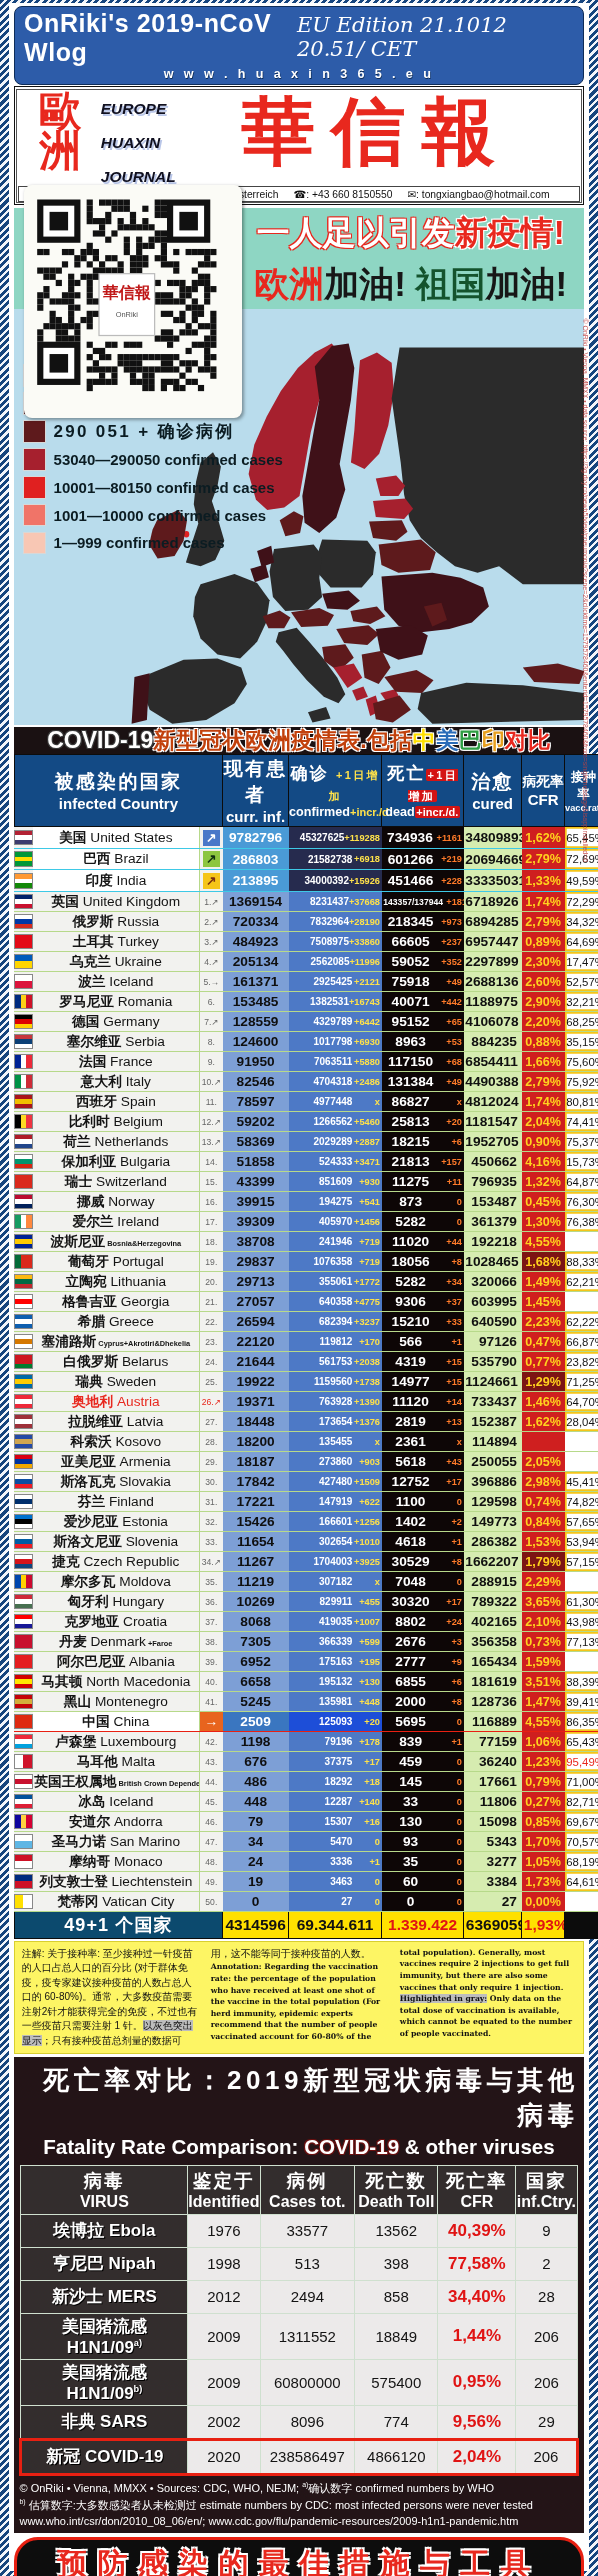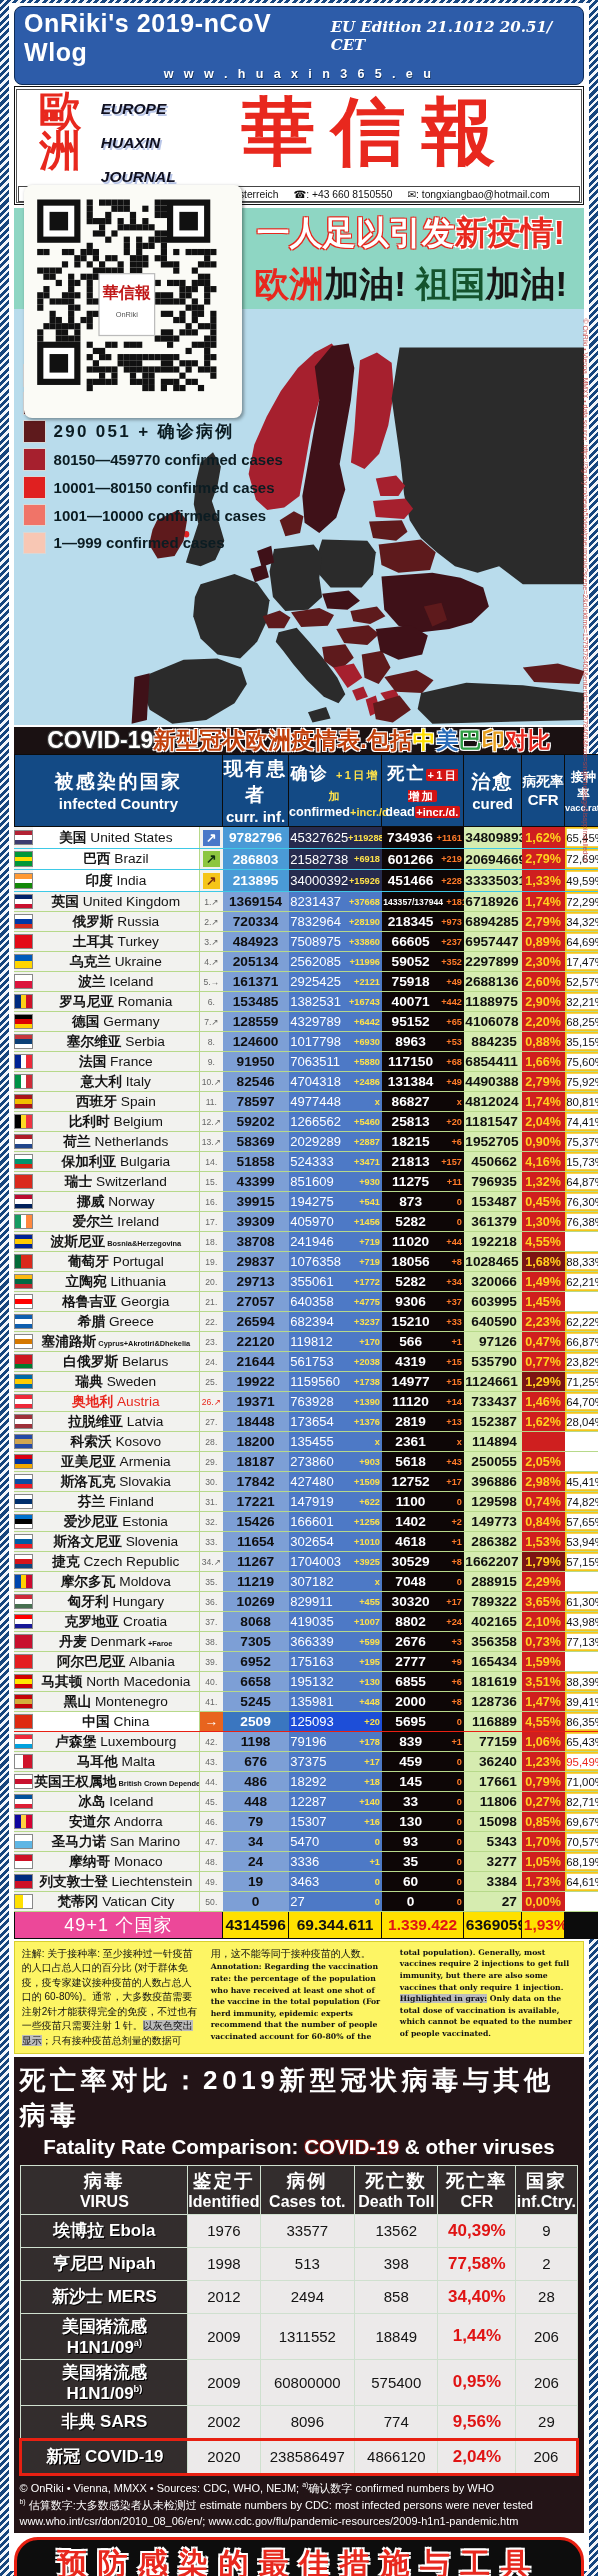--- a/index.html
+++ b/index.html
@@ -5,21 +5,21 @@
   html,body{margin:0;padding:0;}
   body{width:598px;height:2576px;overflow:hidden;font-family:"Liberation Sans",sans-serif;
        background:repeating-linear-gradient(135deg,#16457e 0 2.9px,#f2f5fa 2.9px 5.2px);}
   .sheet{position:absolute;left:9.2px;right:9.2px;top:3.4px;bottom:4.6px;background:#fff;}
 
   
   .hdr{margin:2.3px 4.6px 1.1px;background:#2d5ca9;border:1.7px solid #0e2c58;border-radius:8px;
        padding:2.3px 9.2px 3.4px;color:#fff;}
   .hdr-l1{display:flex;align-items:baseline;gap:10.3px;}
   .hdr-title{font-size:25px;font-weight:bold;letter-spacing:0.6px;}
-  .hdr-ed{font-family:"DejaVu Serif",serif;font-style:italic;font-size:15px;font-weight:bold;}
+  .hdr-ed{font-family:"DejaVu Serif",serif;font-style:italic;font-size:21px;font-weight:normal;}
   .hdr-url{text-align:center;font-size:12.6px;font-weight:bold;letter-spacing:3.4px;
            text-shadow:0.6px 0.6px 0 #0e2c58;}
 
   
   .mast{position:relative;margin:0 4.6px;border:1.7px solid #111;height:117px;background:#fff;}
   .mast-inner{position:absolute;inset:1.7px;border:0.6px solid #555;}
   .mh-cn{position:absolute;left:19.5px;top:3.4px;color:#e8281e;font-family:"DejaVu Serif",serif;
          font-weight:bold;font-size:42px;line-height:0.95;width:52px;text-align:center;}
   .mh-en{position:absolute;left:86px;top:4.6px;font-style:italic;font-weight:bold;font-size:15.5px;
          color:#101020;text-shadow:1.7px 1.7px 0 #b9c6e8;line-height:2.2;}
@@ -73,21 +73,21 @@
   td.flag{background:#f2f2ef;padding:0;}
   .flagbox{width:17px;height:13.7px;margin:auto;border:0.6px solid #888;}
   td.name{background:#f2f2ef;text-align:center;color:#141414;}
   td.name .cn{font-size:13.7px;font-weight:bold;}
   td.name .en{font-size:13.7px;}
   td.name .ens{font-size:7.4px;font-weight:bold;}
   td.rank{background:#f2f2ef;color:#666;font-size:8.6px;text-align:center;border-left:1.1px solid #b7d98a;}
   td.curr{background:#7d9fd6;color:#101010;font-size:13.7px;font-weight:bold;text-align:center;}
   td.conf{background:#4d79c6;color:#fff;}
   .splitcell{display:flex;align-items:center;justify-content:space-between;}
-  td.conf .val{font-size:13px;font-weight:normal;flex:1;text-align:left;}
+  td.conf .val{font-size:10px;font-weight:bold;flex:1;text-align:right;}
   td.conf .inc{color:#ffe24a;font-size:9.2px;font-weight:bold;min-width:27.5px;text-align:right;}
   td.dead{background:#0d0606;color:#fff;}
   td.dead .val{font-size:13.7px;font-weight:bold;flex:1;text-align:center;}
   td.dead .val.small{font-size:8.6px;}
   td.dead .inc{color:#ff7b2a;font-size:9.2px;font-weight:bold;min-width:24px;text-align:right;}
   td.cured{background:#d6ecb0;color:#101010;font-size:13.7px;font-weight:bold;text-align:right;padding-right:4.6px;}
   td.cfr{background:#cf1f1f;color:#ffd21e;font-size:12.6px;font-weight:bold;text-align:center;}
   tr.cfrd td.cfr{background:#7c1414;}
   td.vacc{background:#fff;color:#141414;font-size:11.4px;text-align:center;}
   td.vacc.has{box-shadow:inset 0 0 0 1.7px #f5c518;}
@@ -100,38 +100,38 @@
   tr.t-us td.rank span{background:#4a78c8;color:#fff;}
   tr.t-br td.rank span{background:#8dc63f;color:#103010;}
   tr.t-in td.rank span{background:#f5c518;color:#7a3010;}
   tr.t-cn td{border-top:1.7px solid #e82012;border-bottom:1.7px solid #e82012;}
   tr.t-cn td.name{background:#fff;}
   tr.t-cn td.rank{background:#e8641e;color:#fff;font-size:13.7px;font-weight:bold;}
   tr.t-cn td.conf{background:#1d4ed8;}
   tr.t-cn td.curr{background:#3a76c0;color:#fff;}
   tr.t-at td.name,tr.t-at td.rank{color:#e8281e;}
   tr.total td{height:26px;border:1.7px solid #0c0c0c;}
-  tr.total .lab{background:#ec4899;color:#fff;font-size:18px;font-weight:normal;text-align:center;letter-spacing:1.1px;}
+  tr.total .lab{background:#0c4a6e;color:#fff;font-size:18px;font-weight:bold;text-align:center;letter-spacing:1.1px;}
   tr.total .yc{background:#ffe000;color:#111;font-size:15.5px;font-weight:bold;text-align:center;}
   tr.total .yc.red{color:#e01414;}
   tr.total .blk{background:#0c0c0c;}
 
   .wm{position:absolute;right:-1.1px;top:859px;transform:rotate(90deg);transform-origin:right top;
       font-size:6.9px;color:#c04040;white-space:nowrap;opacity:.85;}
 
   
   .anno{margin:2.3px 4.6px 0;background:#fdf564;border:1.1px solid #d8cf30;padding:4.6px 6.9px;
         column-count:3;column-gap:12.6px;}
   .anno .cn{font-size:10px;line-height:1.45;color:#111;}
   .anno .en{font-family:"DejaVu Serif",serif;font-size:7.7px;line-height:1.5;color:#111;font-weight:bold;}
   .anno .hl{background:#bdbdbd;}
 
   
   .fat{margin:3.4px 4.6px 0;background:#231417;padding:5.7px 5.7px 3.4px;}
-  .fat-t1{color:#fff;font-size:26px;font-weight:bold;text-align:left;letter-spacing:4.6px;}
+  .fat-t1{color:#fff;font-size:26px;font-weight:bold;text-align:right;letter-spacing:4.6px;}
   .fat-t2{color:#fff;font-size:20.6px;font-weight:bold;text-align:center;margin:2.3px 0 5.7px;}
   .fat-t2 .bub{text-shadow:1.1px 1.1px 0 #6a1010,-1.1px -1.1px 0 #6a1010,1.1px -1.1px 0 #6a1010,-1.1px 1.1px 0 #6a1010;}
   table.virus{width:100%;border-collapse:collapse;table-layout:fixed;}
   table.virus col.v-n{width:30%;} table.virus col.v-i{width:13%;} table.virus col.v-c{width:17%;}
   table.virus col.v-d{width:15%;} table.virus col.v-f{width:14%;} table.virus col.v-y{width:11%;}
   .virus th{background:#332d2d;color:#fff;border:1.7px solid #cfe0cf;padding:2.3px 0;}
   .virus .vh-cn{font-size:18.3px;font-weight:bold;letter-spacing:2.3px;}
   .virus .vh-en{font-size:16px;}
   .virus td{border:1.7px solid #cfe0cf;height:30px;text-align:center;}
   .virus td.vn{background:#332d2d;color:#fff;font-size:17px;font-weight:bold;
@@ -562,21 +562,21 @@
         <div class="leg-item big">
           <div class="leg-sw" style="background: rgb(63, 17, 24);"></div>
           <div class="leg-lb">1 079 000 +</div>
         </div>
         <div class="leg-item big">
           <div class="leg-sw" style="background: rgb(94, 26, 28);"></div>
           <div class="leg-lb">290 051 + 确诊病例</div>
         </div>
         <div class="leg-item">
           <div class="leg-sw" style="background: rgb(166, 32, 46);"></div>
-          <div class="leg-lb">80150—459770 confirmed cases</div>
+          <div class="leg-lb">53040—290050 confirmed cases</div>
         </div>
         <div class="leg-item">
           <div class="leg-sw" style="background: rgb(224, 32, 32);"></div>
           <div class="leg-lb">10001—80150 confirmed cases</div>
         </div>
         <div class="leg-item">
           <div class="leg-sw" style="background: rgb(240, 116, 104);"></div>
           <div class="leg-lb">1001—10000 confirmed cases</div>
         </div>
         <div class="leg-item">

